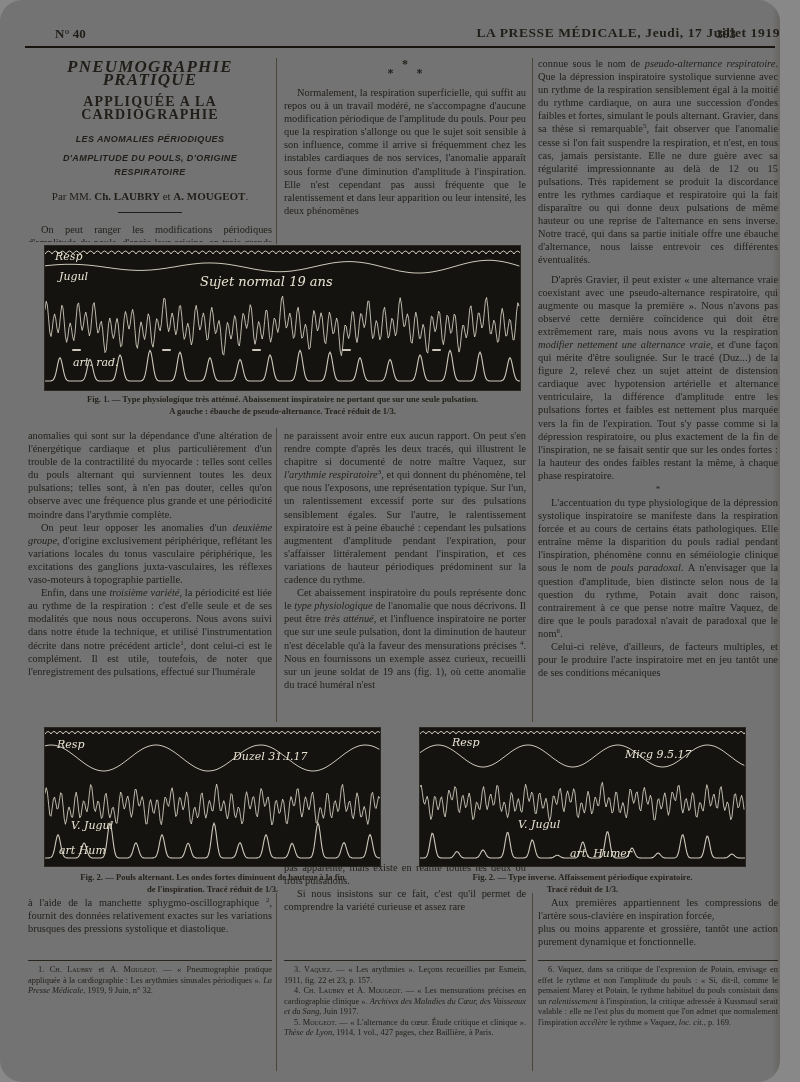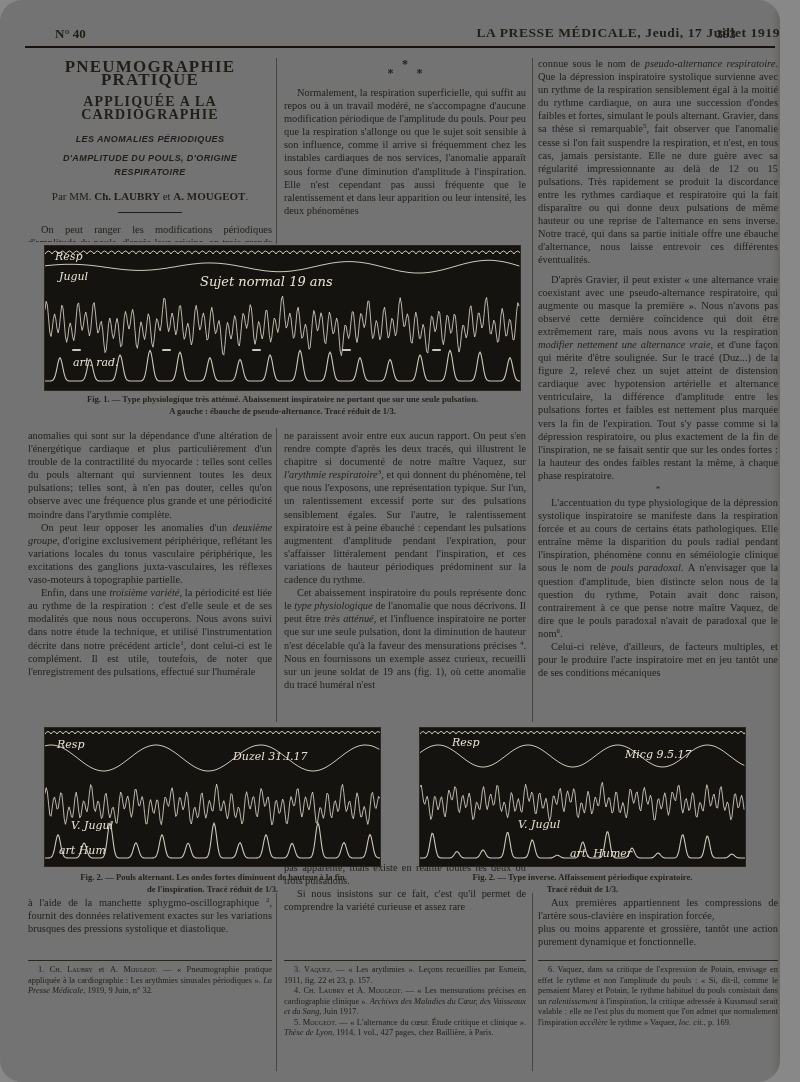--- a/index.html
+++ b/index.html
@@ -16,21 +16,21 @@
   
   .colblock{position:absolute;width:244px;font-size:10.4px;line-height:13.1px;
         text-align:justify;overflow:hidden;}
   .jp{margin:0;}
   .jp.ind{text-indent:13px;}
   .jp + .jp{margin-top:0;}
   .gap{height:6px;}
   sup{font-size:7px;line-height:0;}
   .sc{font-variant:small-caps;}
   
-  .t1{font-size:17px;font-weight:bold;letter-spacing:1.2px;text-align:center;margin:4px 0 0;}
+  .t1{font-size:17px;font-weight:bold;letter-spacing:1.2px;text-align:center;margin:4px 0 0;font-style:italic;}
   .t2{font-size:14px;font-weight:bold;letter-spacing:1.2px;text-align:center;margin:9px 0 0;}
   .st{font-family:"Liberation Sans",sans-serif;font-style:italic;font-weight:bold;
       font-size:9px;letter-spacing:.4px;text-align:center;margin:6px 0 0;}
   .st.first{margin-top:12px;}
   .byline{font-size:11px;text-align:center;margin:11px 0 4px;}
   .byrule{width:64px;height:1px;background:#211e19;margin:9px auto 10px;}
   
   .asterism{text-align:center;font-size:12px;font-weight:bold;line-height:9px;margin:2px 0 8px;}
   .asterism .row2{letter-spacing:10px;margin-left:10px;}
   .mini-ast{text-align:center;font-size:9px;line-height:8px;margin:3px 0;}

